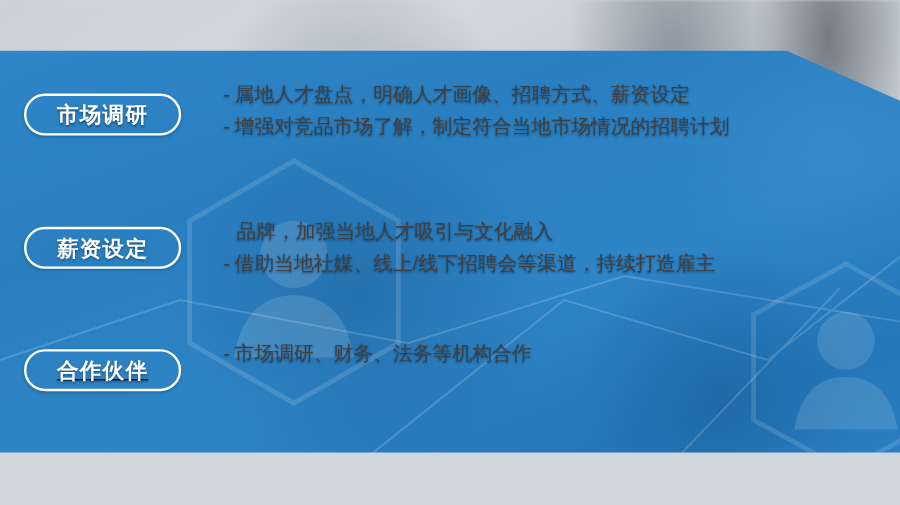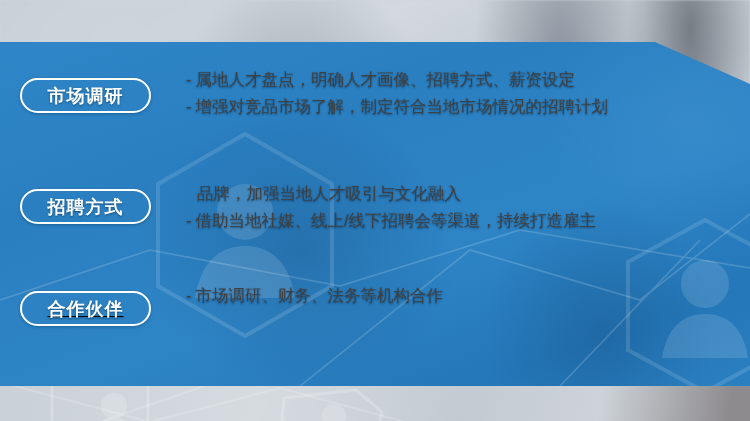--- a/index.html
+++ b/index.html
@@ -2,21 +2,21 @@
 <html lang="zh"><head>
 <meta charset="utf-8">
 <title>Slide</title>
 <style>
   html,body{margin:0;padding:0;}
   body{
     width:750px;height:421px;overflow:hidden;
     font-family:"Liberation Sans","DejaVu Sans",sans-serif;
     background:#cfd6dc;
   }
-  .stage{position:relative;width:750px;height:421px;overflow:hidden;}
+  .stage{position:relative;width:750px;height:377px;overflow:hidden;}
 
   
   .photo{position:absolute;inset:0;
     background:
       radial-gradient(ellipse 180px 220px at 300px 120px, rgba(120,132,146,.55) 0%, rgba(120,132,146,0) 70%),
       radial-gradient(ellipse 120px 300px at 560px 60px,  rgba(90,100,115,.55) 0%, rgba(90,100,115,0) 72%),
       radial-gradient(ellipse 90px 260px at 690px 30px,   rgba(70,74,84,.60) 0%, rgba(70,74,84,0) 70%),
       radial-gradient(ellipse 250px 180px at 120px 40px,  rgba(205,212,219,.9) 0%, rgba(205,212,219,0) 75%),
       linear-gradient(150deg,#c8cfd6 0%, #d3d9de 28%, #bcc4cc 55%, #cfd5da 78%, #b9c1c9 100%);
     filter:blur(1.2px);
@@ -138,21 +138,21 @@
           <span class="dash">-</span><span>属地人才盘点，明确人才画像、招聘方式、薪资设定</span>
         </div>
         <div class="bullet">
           <span class="dash">-</span><span>增强对竞品市场了解，制定符合当地市场情况的招聘计划</span>
         </div>
       </div>
     </div>
 
     <div class="row row-2">
       <div class="pill">
-        <span class="pill-label">招聘方式</span>
+        <span class="pill-label">薪资设定</span>
       </div>
       <div class="lines-block">
         <div class="bullet cont">
           <span>品牌，加强当地人才吸引与文化融入</span>
         </div>
         <div class="bullet">
           <span class="dash">-</span><span>借助当地社媒、线上/线下招聘会等渠道，持续打造雇主</span>
         </div>
       </div>
     </div>

